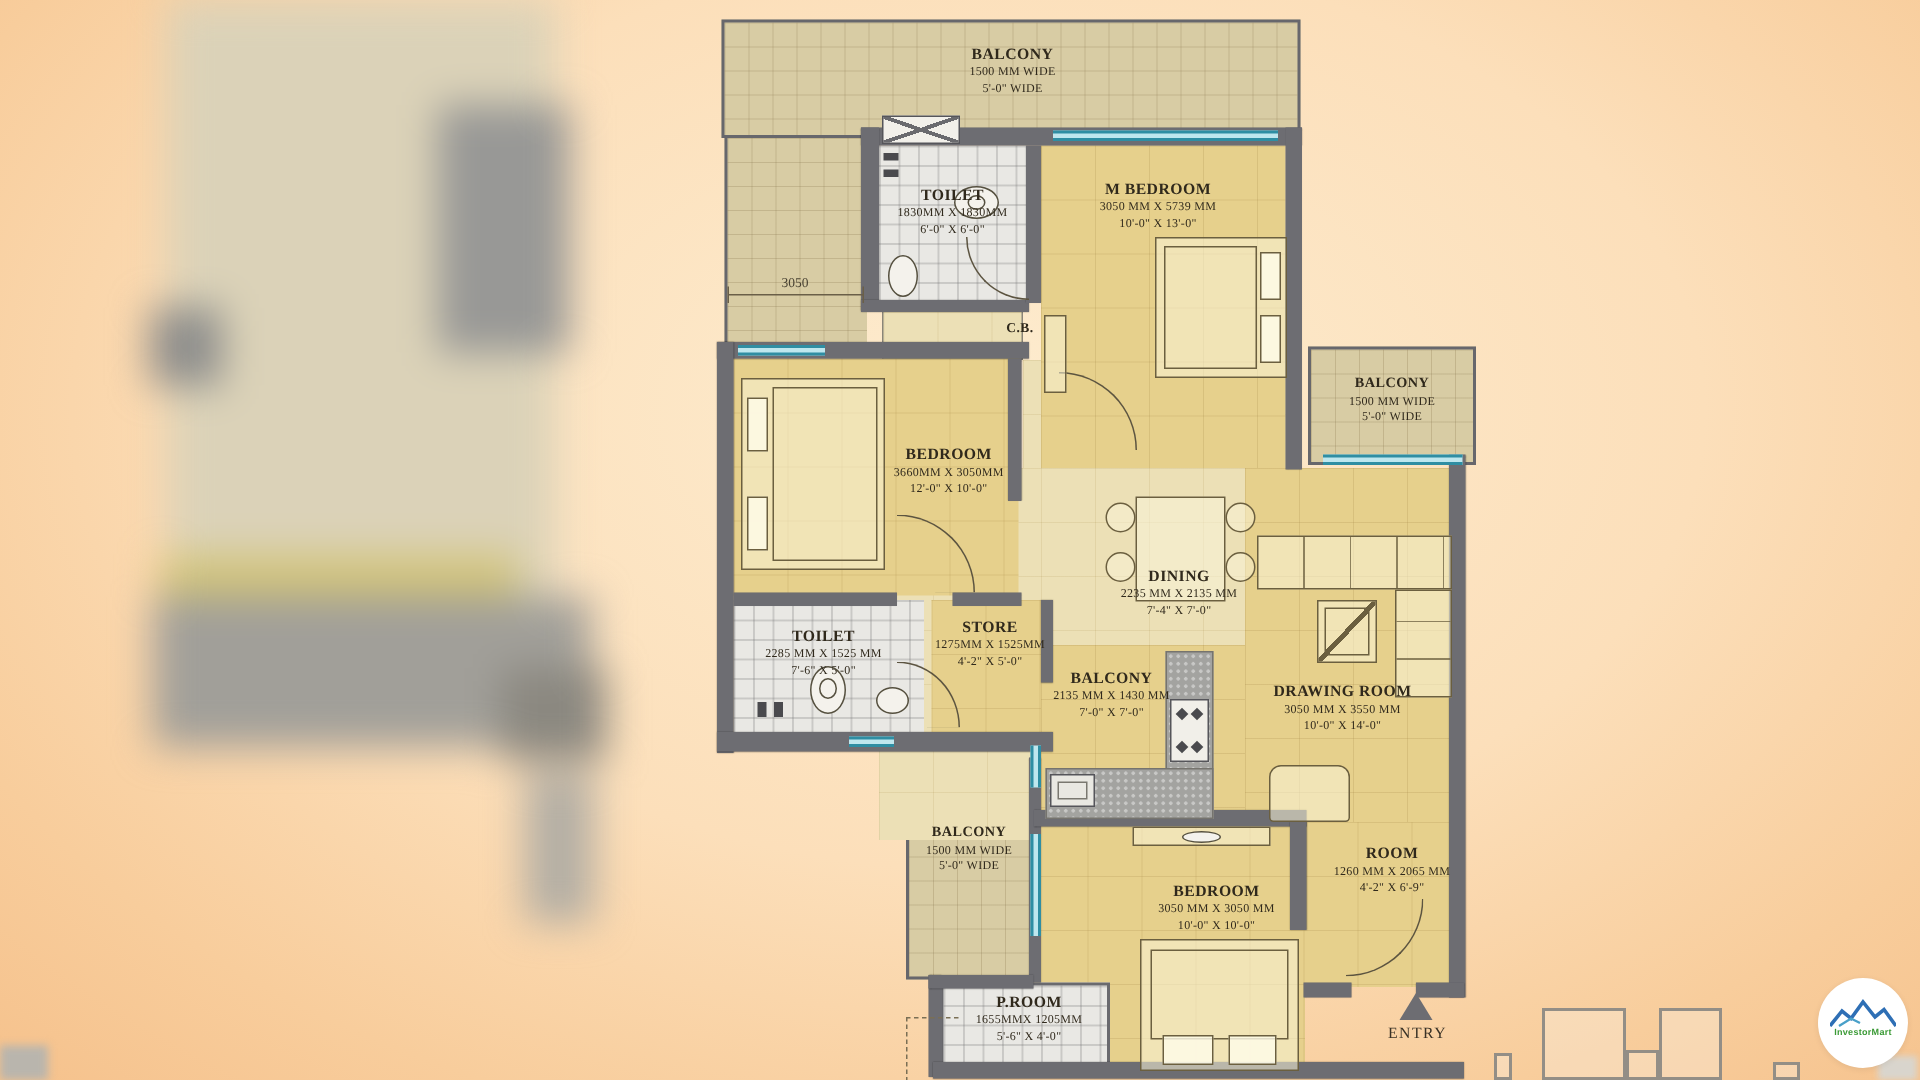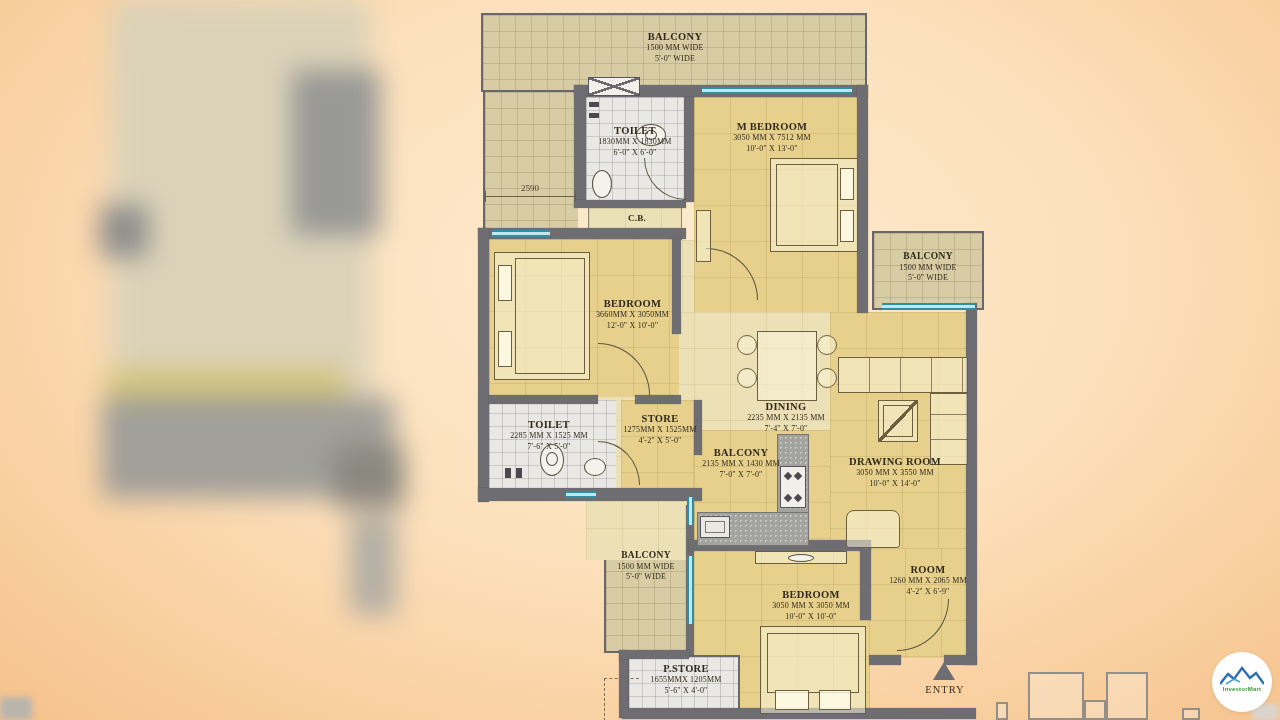--- a/index.html
+++ b/index.html
@@ -113,21 +113,21 @@
   <div class="abs winh" style="left:566px;top:491px;width:30px;"></div>
   <div class="abs winv" style="left:687px;top:556px;height:68px;"></div>
   <div class="abs winv" style="left:687px;top:497px;height:28px;"></div>
 
   <div class="abs" style="left:588px;top:77px;width:52px;height:19px;background:#f2f0ea;border:1.5px solid #55555a;box-sizing:border-box;
        background-image:linear-gradient(to top right,transparent 46%,#6a6a6e 46% 54%,transparent 54%),linear-gradient(to bottom right,transparent 46%,#6a6a6e 46% 54%,transparent 54%);"></div>
 
   <div class="abs dimline" style="left:486px;top:196px;width:90px;height:1px;"></div>
   <div class="abs dimline" style="left:485px;top:191px;width:1px;height:11px;"></div>
   <div class="abs dimline" style="left:575px;top:191px;width:1px;height:11px;"></div>
-  <div class="dimtxt" style="left:500px;top:183px;width:60px;">2590</div>
+  <div class="dimtxt" style="left:500px;top:183px;width:60px;">3050</div>
 
   <div class="arc" style="left:598px;top:343px;width:52px;height:52px;border-top:1.5px solid #5c5440;border-right:1.5px solid #5c5440;border-radius:0 100% 0 0;"></div>
   <div class="arc" style="left:706px;top:248px;width:52px;height:52px;border-top:1.5px solid #5c5440;border-right:1.5px solid #5c5440;border-radius:0 100% 0 0;"></div>
   <div class="arc" style="left:644px;top:158px;width:42px;height:42px;border-bottom:1.5px solid #5c5440;border-left:1.5px solid #5c5440;border-radius:0 0 0 100%;"></div>
   <div class="arc" style="left:598px;top:441px;width:42px;height:44px;border-top:1.5px solid #5c5440;border-right:1.5px solid #5c5440;border-radius:0 100% 0 0;"></div>
   <div class="arc" style="left:897px;top:599px;width:52px;height:52px;border-bottom:1.5px solid #5c5440;border-right:1.5px solid #5c5440;border-radius:0 0 100% 0;"></div>
 
   <div class="furn" style="left:770px;top:158px;width:88px;height:94px;">
     <div class="abs" style="left:5px;top:5px;width:60px;height:80px;border:1px solid #6b5f3f;"></div>
     <div class="pil" style="right:3px;top:9px;width:12px;height:30px;"></div>
@@ -193,37 +193,37 @@
     <div class="rdim">1500 MM WIDE</div>
     <div class="rdim">5'-0" WIDE</div>
   </div>
   <div class="rlabel" style="left:584px;top:124px;width:102px;">
     <div class="rname">TOILET</div>
     <div class="rdim">1830MM X 1830MM</div>
     <div class="rdim">6'-0" X 6'-0"</div>
   </div>
   <div class="rlabel" style="left:688px;top:120px;width:168px;">
     <div class="rname">M BEDROOM</div>
-    <div class="rdim">3050 MM X 7512 MM</div>
+    <div class="rdim">3050 MM X 5739 MM</div>
     <div class="rdim">10'-0" X 13'-0"</div>
   </div>
-  <div class="rlabel" style="left:611px;top:213px;width:52px;">
+  <div class="rlabel" style="left:637px;top:213px;width:52px;text-align:right;">
     <div class="rname" style="font-size:9px;">C.B.</div>
   </div>
   <div class="rlabel" style="left:535px;top:297px;width:195px;">
     <div class="rname">BEDROOM</div>
     <div class="rdim">3660MM X 3050MM</div>
     <div class="rdim">12'-0" X 10'-0"</div>
   </div>
   <div class="rlabel" style="left:874px;top:251px;width:108px;">
     <div class="rname" style="font-size:9.5px;">BALCONY</div>
     <div class="rdim">1500 MM WIDE</div>
     <div class="rdim">5'-0" WIDE</div>
   </div>
-  <div class="rlabel" style="left:716px;top:400px;width:140px;">
+  <div class="rlabel" style="left:716px;top:378px;width:140px;">
     <div class="rname">DINING</div>
     <div class="rdim">2235 MM X 2135 MM</div>
     <div class="rdim">7'-4" X 7'-0"</div>
   </div>
   <div class="rlabel" style="left:815px;top:455px;width:160px;">
     <div class="rname">DRAWING ROOM</div>
     <div class="rdim">3050 MM X 3550 MM</div>
     <div class="rdim">10'-0" X 14'-0"</div>
   </div>
   <div class="rlabel" style="left:490px;top:418px;width:118px;">
@@ -250,21 +250,21 @@
     <div class="rname">BEDROOM</div>
     <div class="rdim">3050 MM X 3050 MM</div>
     <div class="rdim">10'-0" X 10'-0"</div>
   </div>
   <div class="rlabel" style="left:872px;top:563px;width:112px;">
     <div class="rname">ROOM</div>
     <div class="rdim">1260 MM X 2065 MM</div>
     <div class="rdim">4'-2" X 6'-9"</div>
   </div>
   <div class="rlabel" style="left:632px;top:662px;width:108px;">
-    <div class="rname">P.STORE</div>
+    <div class="rname">P.ROOM</div>
     <div class="rdim">1655MMX 1205MM</div>
     <div class="rdim">5'-6" X 4'-0"</div>
   </div>
 
   <div class="abs entrytri" style="left:933px;top:662px;"></div>
   <div class="entrytxt" style="left:915px;top:684px;width:60px;text-align:center;">ENTRY</div>
 </div>
 
 <div>
   <div class="keyshape" style="left:1028px;top:672px;width:56px;height:48px;"></div>

